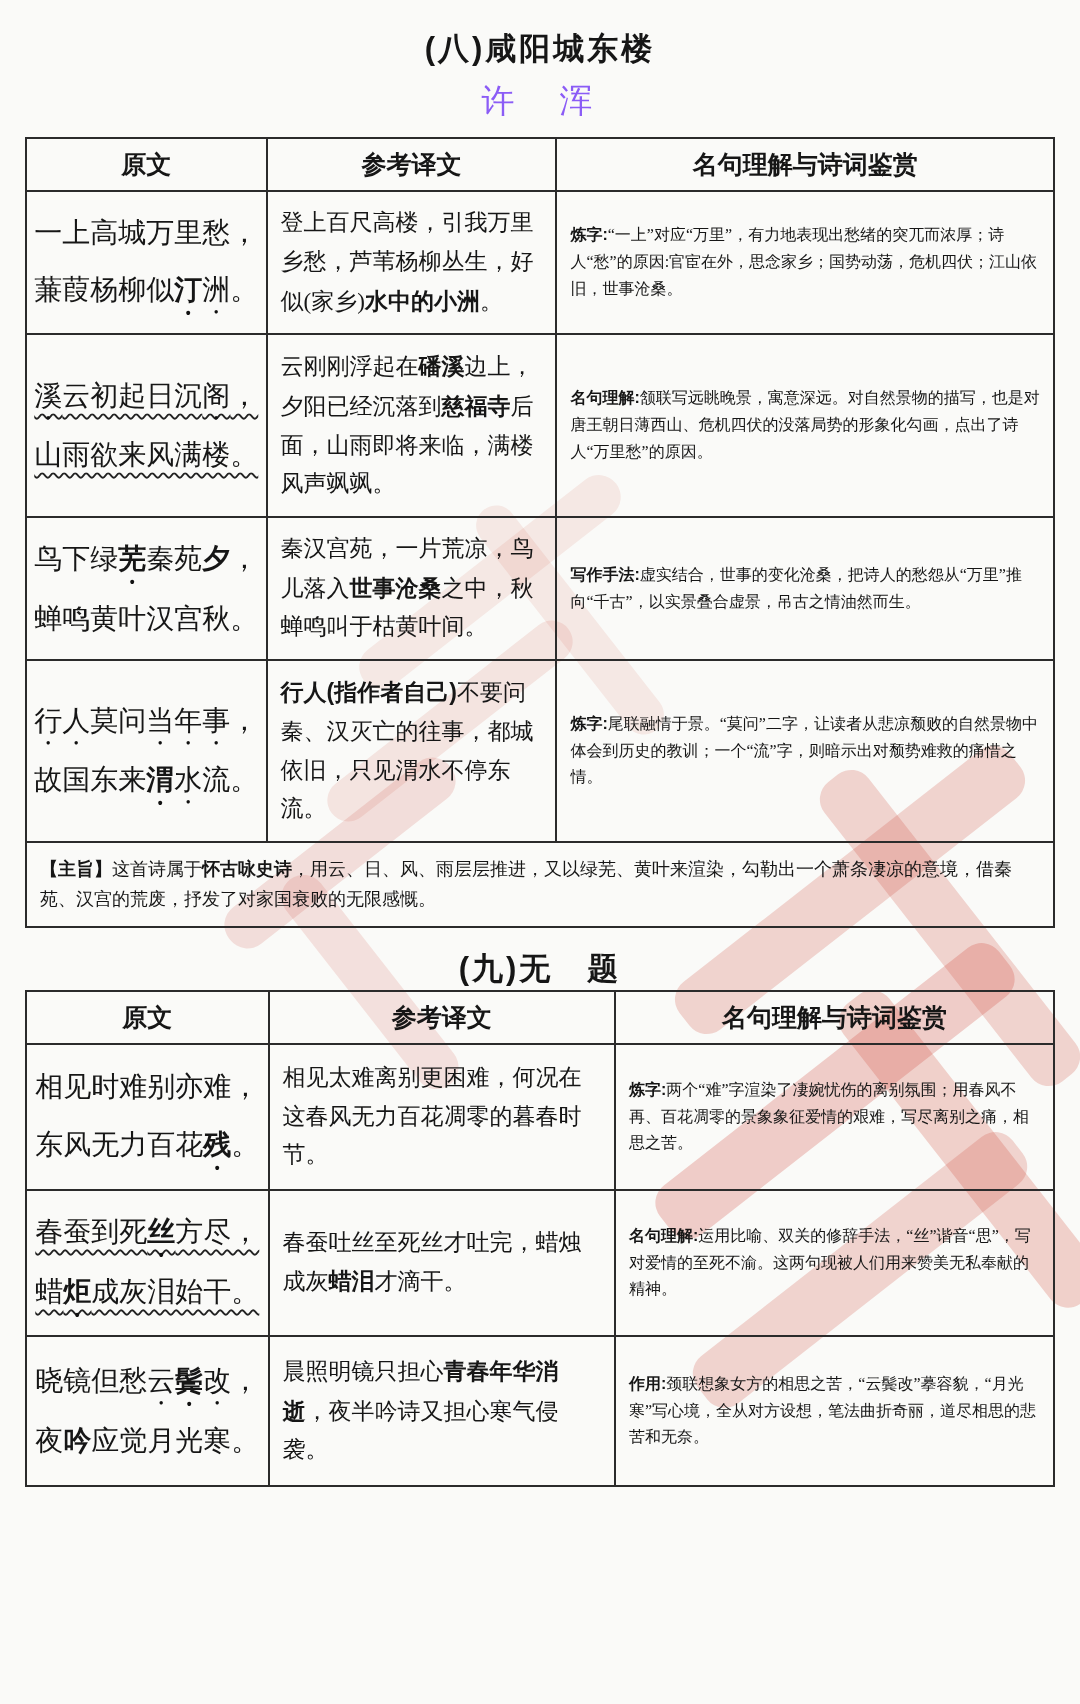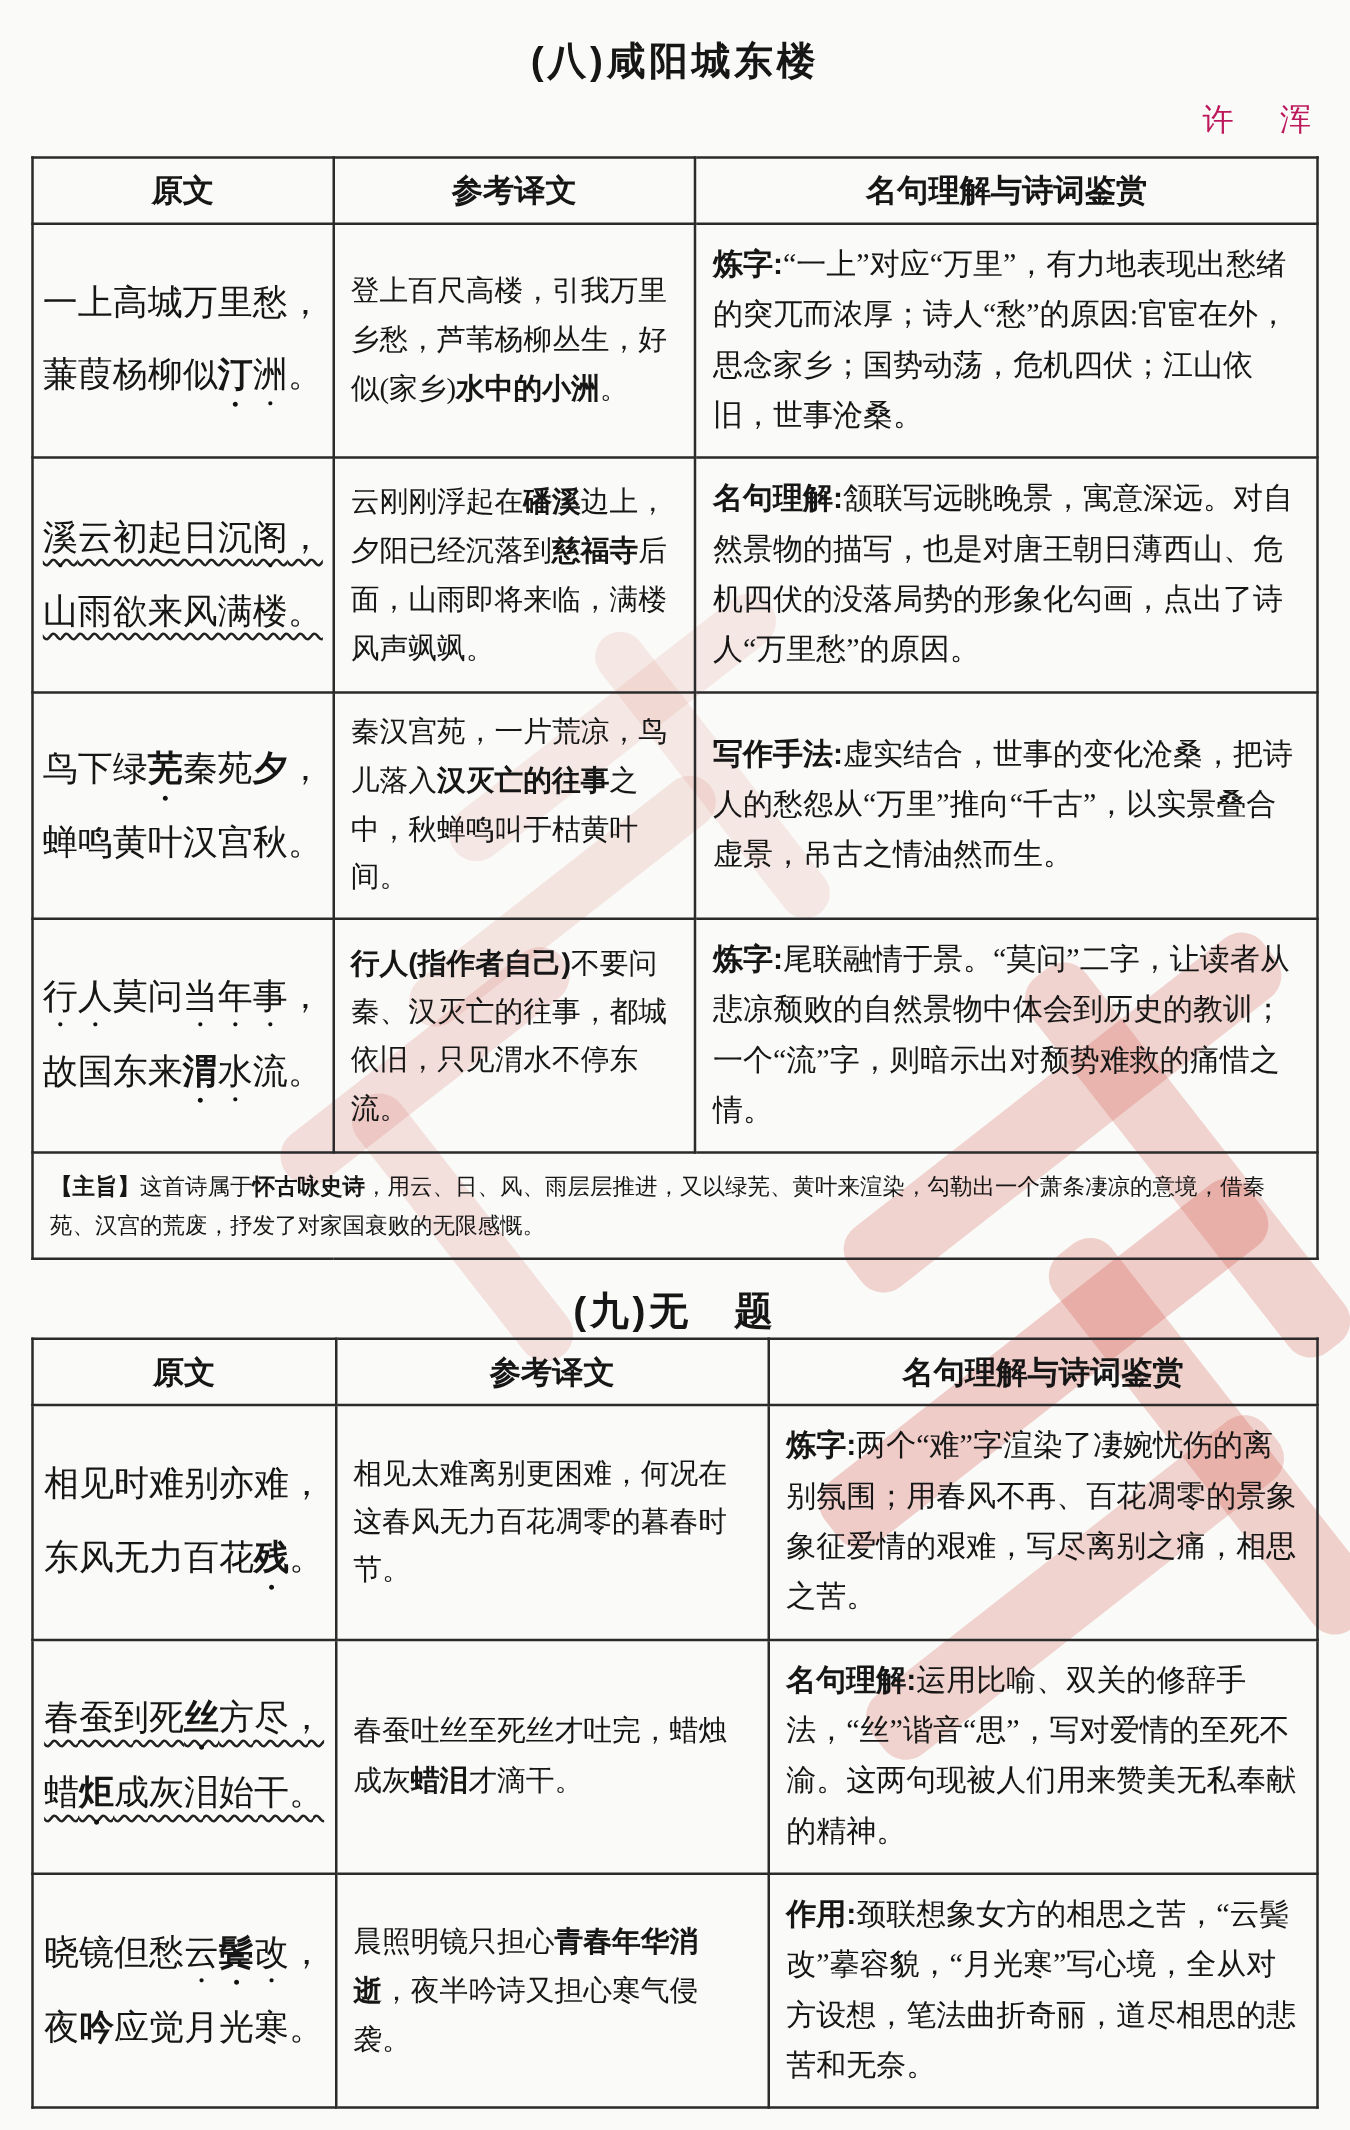--- a/index.html
+++ b/index.html
@@ -11,28 +11,28 @@
     overflow:hidden;
   }
   .page{position:relative;width:1080px;height:1423px;padding:24px 25px 0}
   .watermark{position:absolute;inset:0;z-index:0;pointer-events:none}
   .wm{position:absolute;border-radius:22px;background:#cf4a3c}
   .content{position:relative;z-index:1}
   .section-title{
     text-align:center;font-size:31px;font-weight:700;letter-spacing:3px;
     font-family:"Liberation Sans","DejaVu Sans",sans-serif;margin-top:4px;
   }
-  .author{text-align:right;font-size:25px;color:#be185d;letter-spacing:6px;margin:9px 0 13px}
+  .author{text-align:center;font-size:33px;color:#8b5cf6;letter-spacing:6px;margin:9px 0 13px}
   table{width:100%;border-collapse:collapse;table-layout:fixed;background:transparent}
   th,td{border:2px solid #2b2b2b;vertical-align:middle}
   th{font-size:25px;font-weight:700;padding:9px 12px;
      font-family:"Liberation Sans","DejaVu Sans",sans-serif}
   td.poem{text-align:center;font-size:28px;line-height:2.05;padding:12px 4px}
   td.trans{font-size:23px;line-height:1.68;padding:12px 13px}
-  td.analysis{font-size:24px;line-height:1.68;padding:12px 13px}
+  td.analysis{font-size:16px;line-height:1.68;padding:12px 13px}
   td.summary{font-size:18px;line-height:1.7;padding:11px 13px}
   b{font-family:"Liberation Sans","DejaVu Sans",sans-serif;font-weight:700}
   .wavy{
     text-decoration-line:underline;text-decoration-style:wavy;
     text-decoration-color:#222;text-decoration-thickness:1.5px;
     text-underline-offset:8px;
   }
   .dots{
     -webkit-text-emphasis:filled dot #111;-webkit-text-emphasis-position:under;
     text-emphasis:filled dot #111;text-emphasis-position:under right;
@@ -89,21 +89,21 @@
             <div><span class="wavy">山雨欲来风满楼。</span></div>
           </td>
           <td class="trans">云刚刚浮起在<b>磻溪</b>边上，夕阳已经沉落到<b>慈福寺</b>后面，山雨即将来临，满楼风声飒飒。</td>
           <td class="analysis"><b>名句理解:</b>颔联写远眺晚景，寓意深远。对自然景物的描写，也是对唐王朝日薄西山、危机四伏的没落局势的形象化勾画，点出了诗人“万里愁”的原因。</td>
         </tr>
         <tr style="height:128px">
           <td class="poem">
             <div>鸟下绿<span class="dots"><b>芜</b></span>秦苑<b>夕</b>，</div>
             <div>蝉鸣黄叶汉宫秋。</div>
           </td>
-          <td class="trans">秦汉宫苑，一片荒凉，鸟儿落入<b>汉灭亡的往事</b>之中，秋蝉鸣叫于枯黄叶间。</td>
+          <td class="trans">秦汉宫苑，一片荒凉，鸟儿落入<b>世事沧桑</b>之中，秋蝉鸣叫于枯黄叶间。</td>
           <td class="analysis"><b>写作手法:</b>虚实结合，世事的变化沧桑，把诗人的愁怨从“万里”推向“千古”，以实景叠合虚景，吊古之情油然而生。</td>
         </tr>
         <tr style="height:128px">
           <td class="poem">
             <div><span class="dots">行人</span>莫问<span class="dots">当年事</span>，</div>
             <div>故国东来<span class="dots"><b>渭</b>水</span>流。</div>
           </td>
           <td class="trans"><b>行人(指作者自己)</b>不要问秦、汉灭亡的往事，都城依旧，只见渭水不停东流。</td>
           <td class="analysis"><b>炼字:</b>尾联融情于景。“莫问”二字，让读者从悲凉颓败的自然景物中体会到历史的教训；一个“流”字，则暗示出对颓势难救的痛惜之情。</td>
         </tr>

